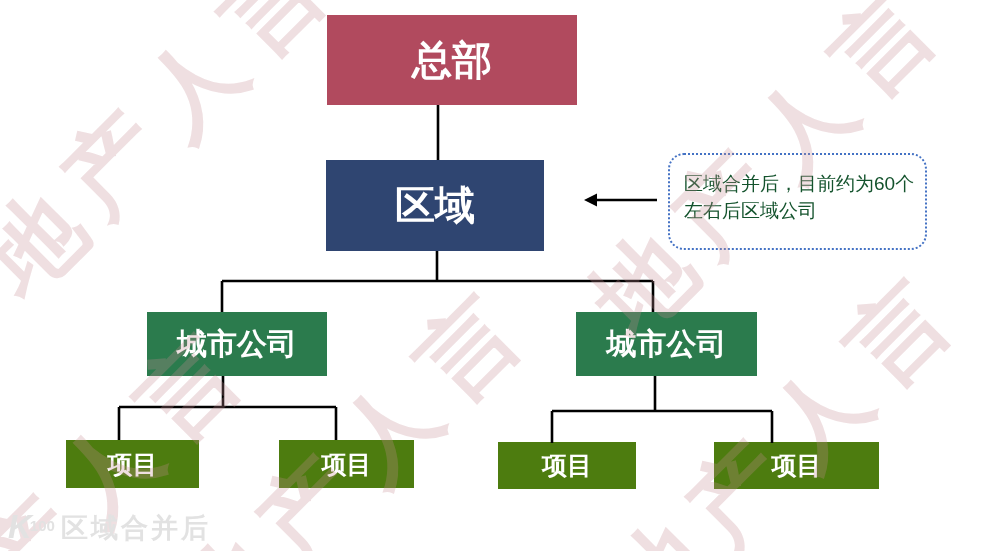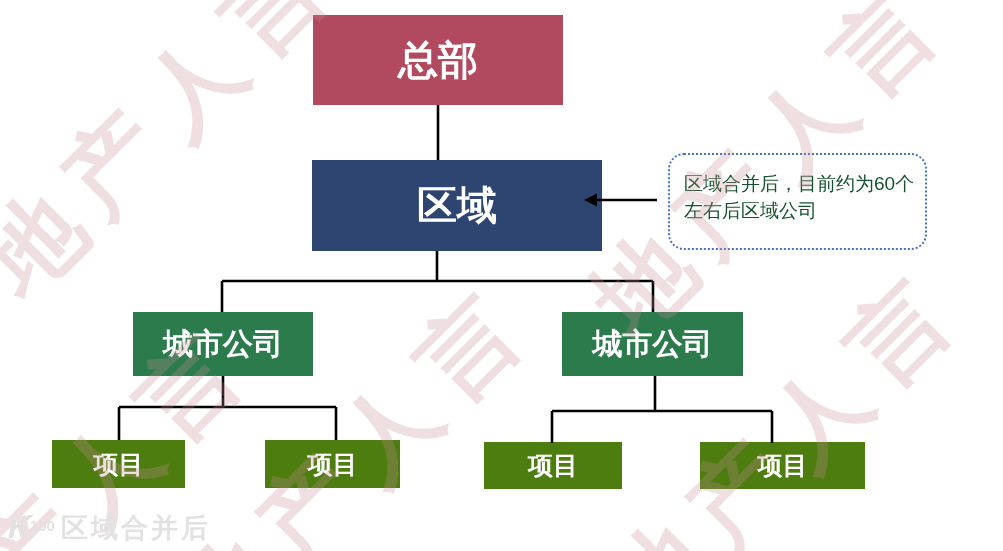--- a/index.html
+++ b/index.html
@@ -1,23 +1,23 @@
 <!DOCTYPE html>
 <html><head>
 <meta charset="utf-8">
 <style>
   html,body{margin:0;padding:0;background:#fff;}
   body{font-family:"Liberation Sans","DejaVu Sans",sans-serif;}
   #stage{position:relative;width:1003px;height:551px;background:#ffffff;overflow:hidden;}
 
   
   .node{position:absolute;display:flex;align-items:center;justify-content:center;
-        color:#ffffff;font-weight:bold;z-index:1;box-sizing:border-box;}
+        color:#ffffff;font-weight:bold;z-index:1;box-sizing:border-box;margin-left:14px;}
   .node-hq      {left:313px;top:15px; width:250px;height:90px;background:#b14a5e;font-size:40px;}
-  .node-region  {left:312px;top:160px;width:290px;height:91px;background:#2f4571;font-size:40px;}
+  .node-region  {left:312px;top:160px;width:218px;height:91px;background:#2f4571;font-size:40px;}
   .node-city-l  {left:133px;top:312px;width:180px;height:64px;background:#2b7b4d;font-size:30px;}
   .node-city-r  {left:562px;top:312px;width:181px;height:64px;background:#2b7b4d;font-size:30px;}
   .node-project {background:#4d7c0f;font-size:25px;text-align:right;}
   .node-p1{left:52px; top:440px;width:133px;height:48px;}
   .node-p2{left:265px;top:440px;width:135px;height:48px;}
   .node-p3{left:484px;top:442px;width:138px;height:47px;}
   .node-p4{left:700px;top:442px;width:165px;height:47px;}
 
   
   #connector-svg{position:absolute;left:0;top:0;z-index:2;pointer-events:none;}

